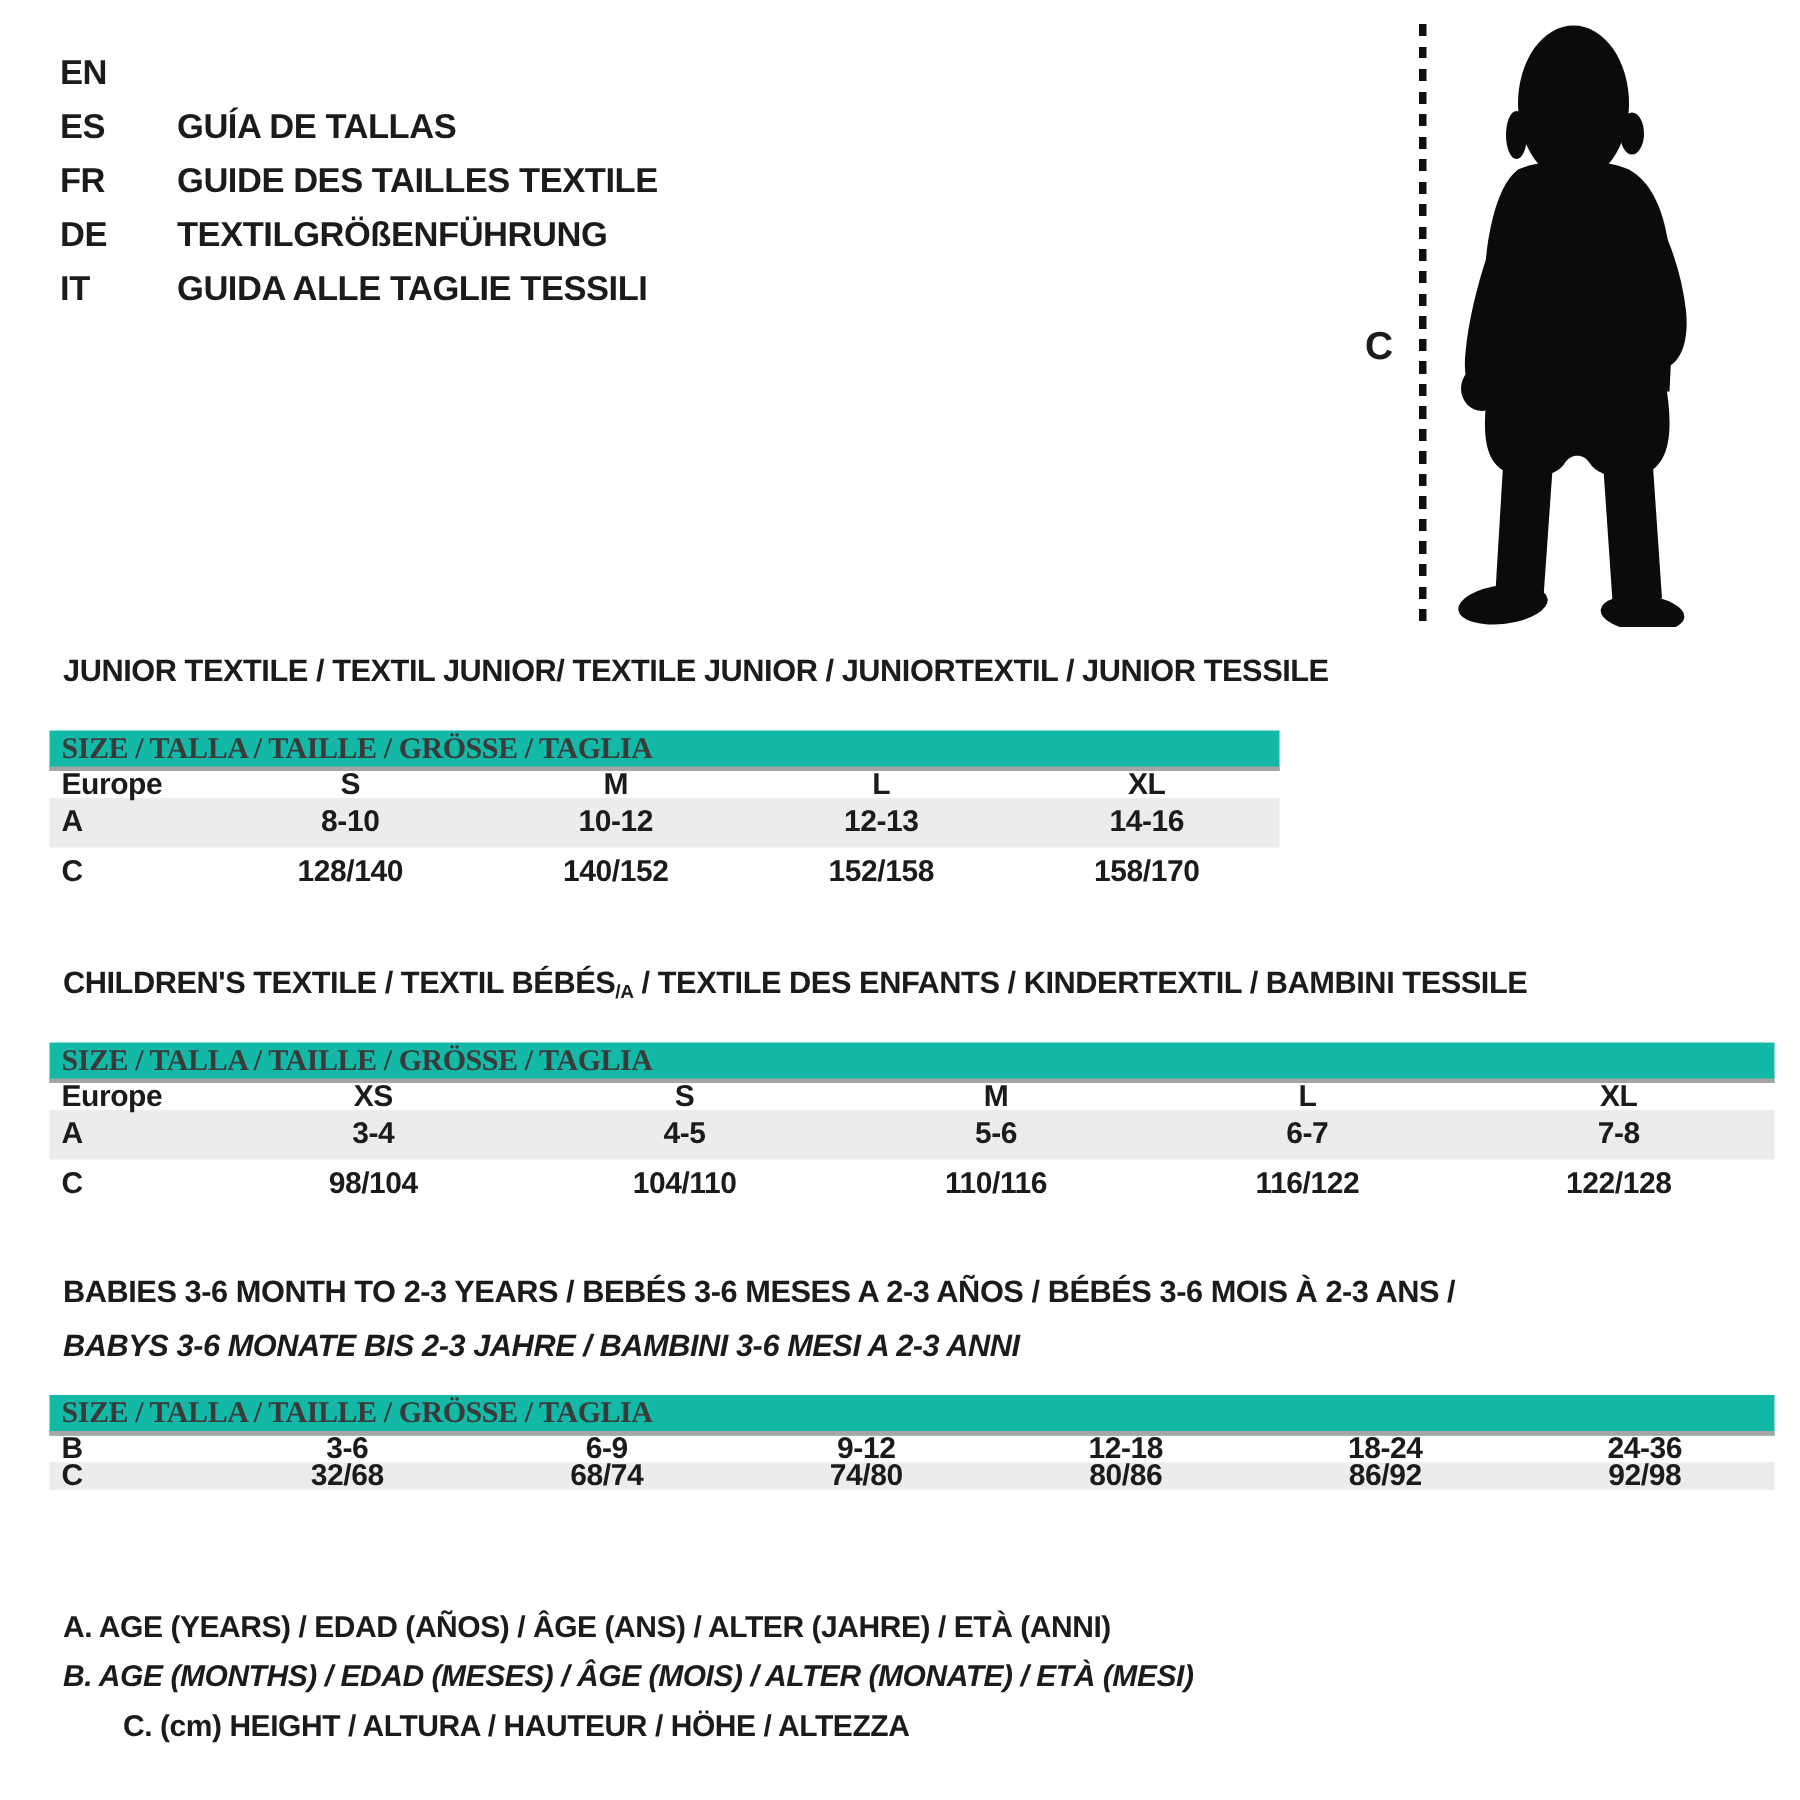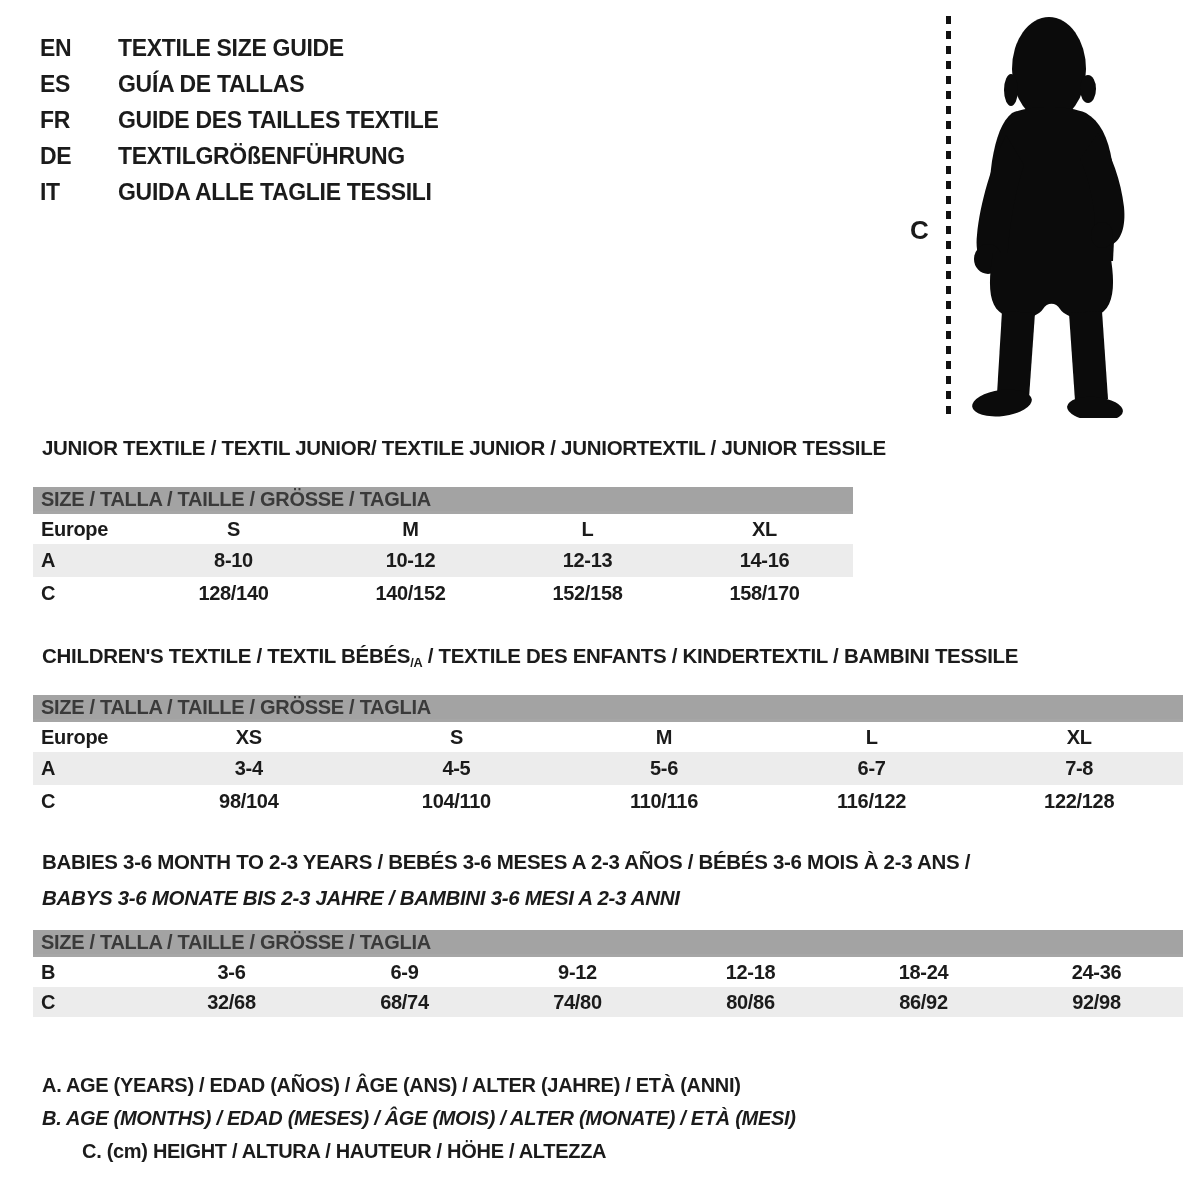--- a/index.html
+++ b/index.html
@@ -32,44 +32,43 @@
   .t3a{top:850px;}
   .t3b{top:886px;font-style:italic;}
   .subscript{font-size:0.62em;vertical-align:-0.28em;}
 
   
   .size-table{position:absolute;left:33px;}
   .tbl-junior{top:487px;width:820px;}
   .tbl-children{top:695px;width:1150px;}
   .tbl-babies{top:930px;width:1150px;}
   .size-bar{
-    height:24px;background:#a3a3a3;border-bottom:3px solid #a6a6a6;
-    font-size:20px;line-height:24px;padding-left:8px;color:#3a3a3a;
+    height:24px;background:#14b8a6;border-bottom:3px solid #a6a6a6;
+    font-size:20px;line-height:24px;padding-left:8px;color:#3a3a3a;font-family:Liberation Serif, serif;
   }
   .t-row{display:flex;align-items:center;height:33px;font-size:20px;}
-  .t-row.tall{height:30px;justify-content:flex-end;}
+  .t-row.tall{height:18px;}
   .t-row.stripe{background:#ececec;}
   .lbl{width:112px;padding-left:8px;box-sizing:border-box;}
   .val{flex:1;text-align:center;}
 
   
   .footnote{position:absolute;left:42px;font-size:20px;white-space:nowrap;}
   .fA{top:1074px;}
   .fB{top:1107px;font-style:italic;}
   .fC{top:1140px;margin-left:40px;}
 </style>
 </head>
 <body>
 
 <div class="canvas">
 
   <section class="lang-block">
     <div class="lang-row">
       <span class="lang-code">EN</span>
-      <span class="lang-label">TEXTILE SIZE GUIDE</span>
     </div>
     <div class="lang-row">
       <span class="lang-code">ES</span>
       <span class="lang-label">GUÍA DE TALLAS</span>
     </div>
     <div class="lang-row">
       <span class="lang-code">FR</span>
       <span class="lang-label">GUIDE DES TAILLES TEXTILE</span>
     </div>
     <div class="lang-row">

